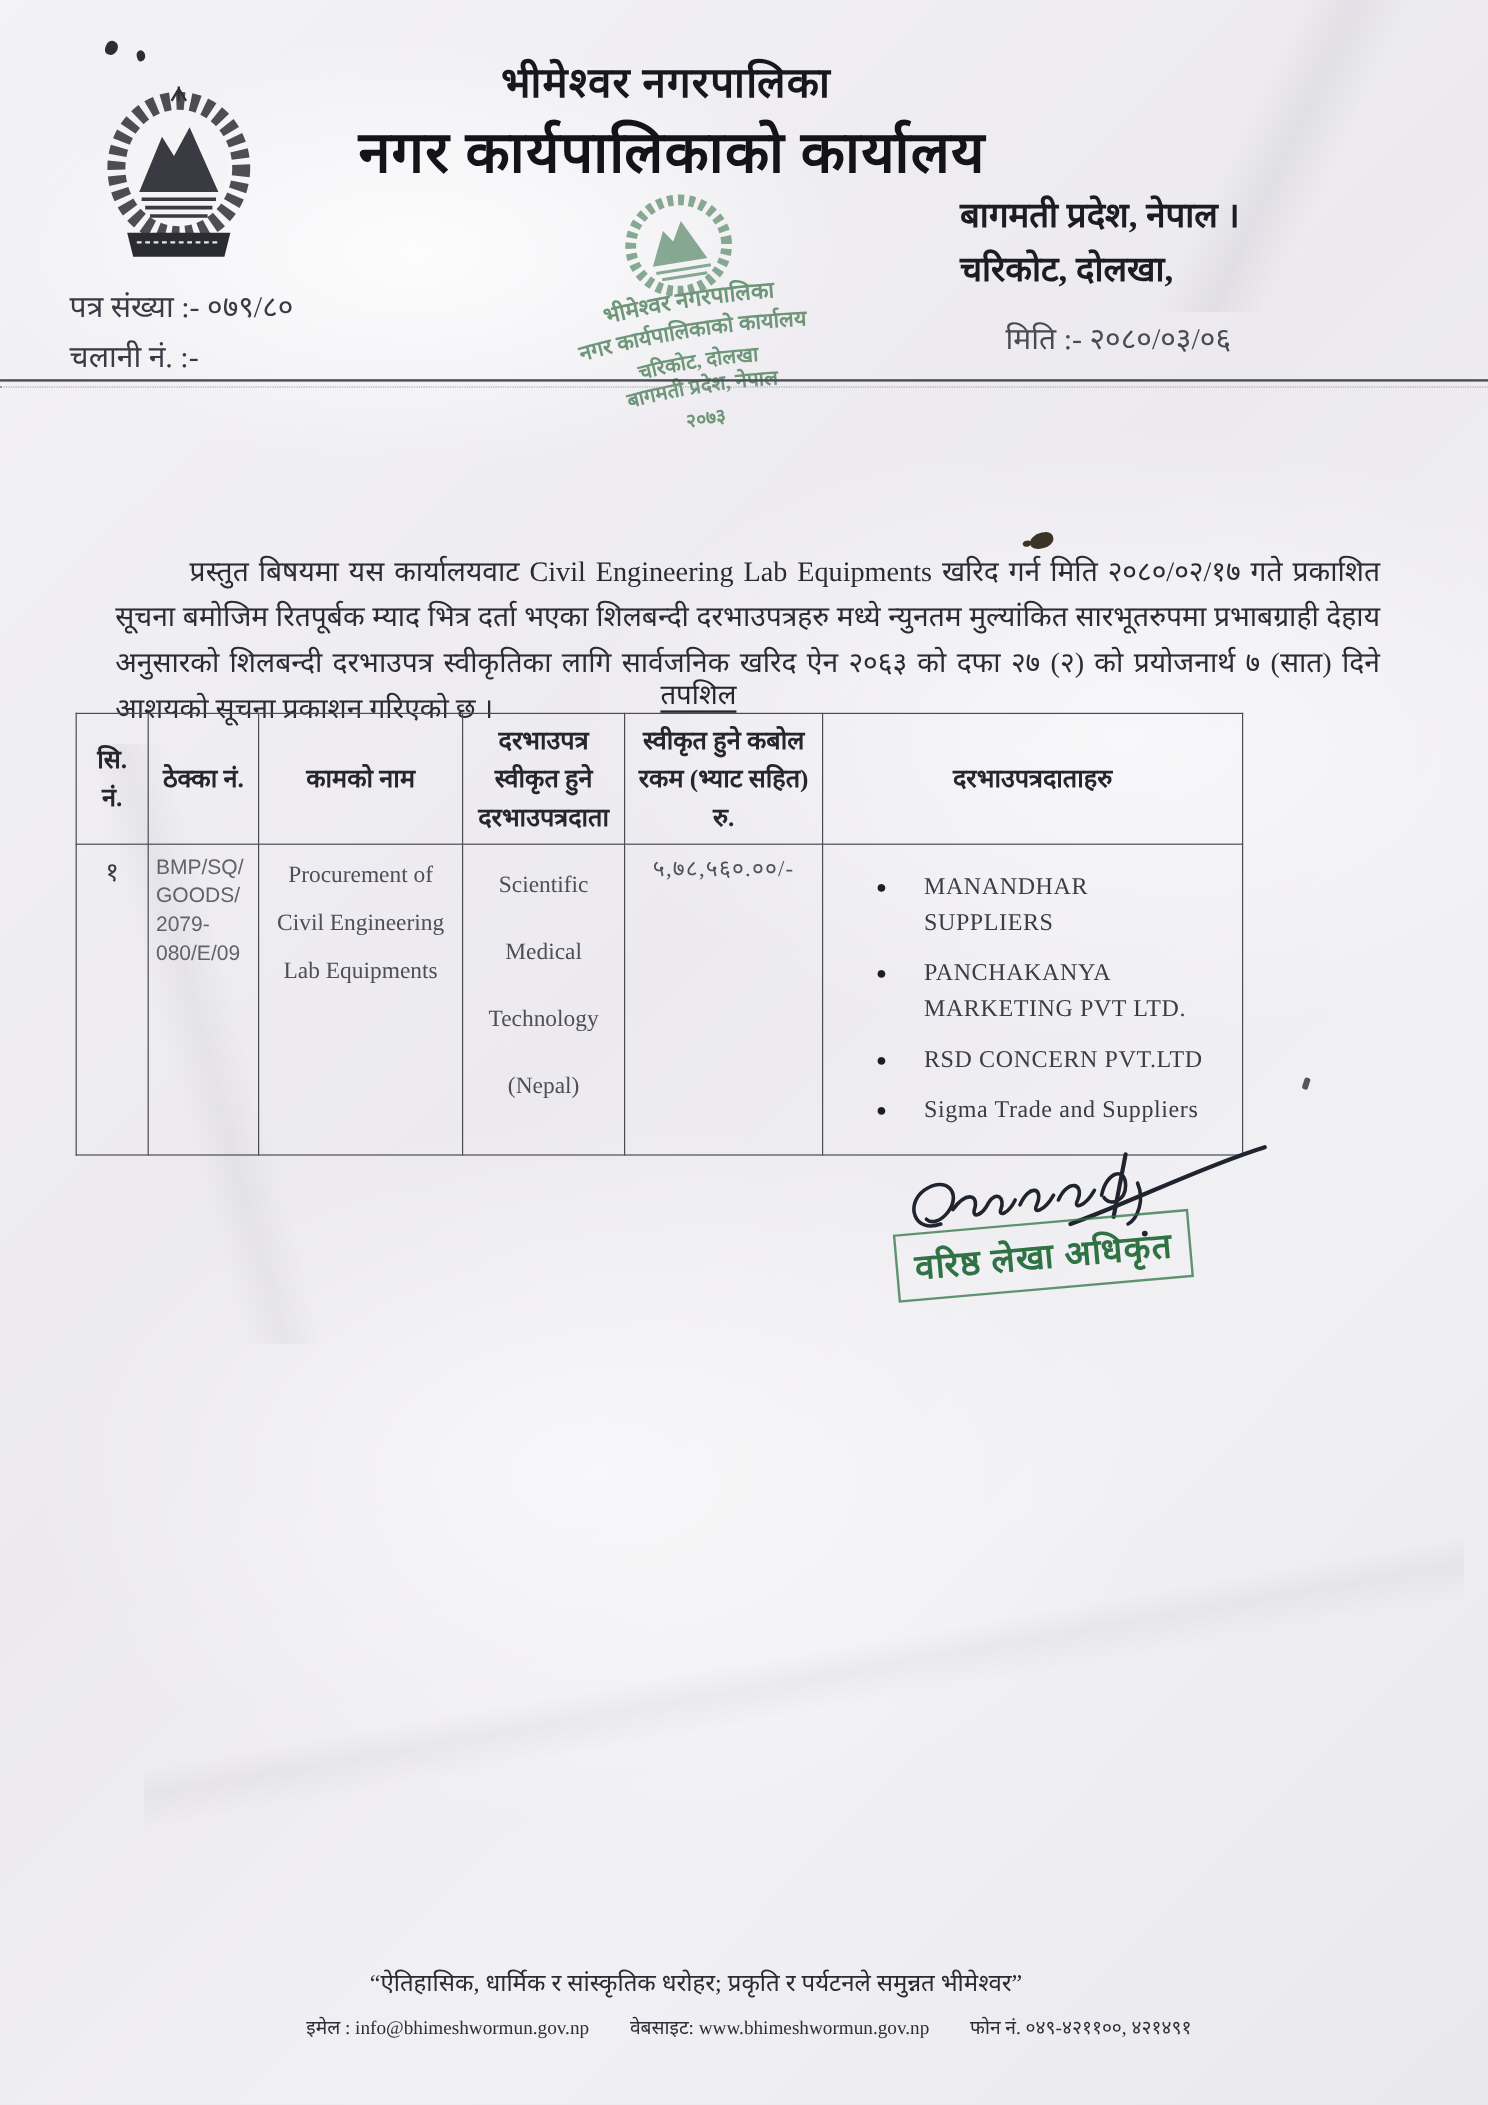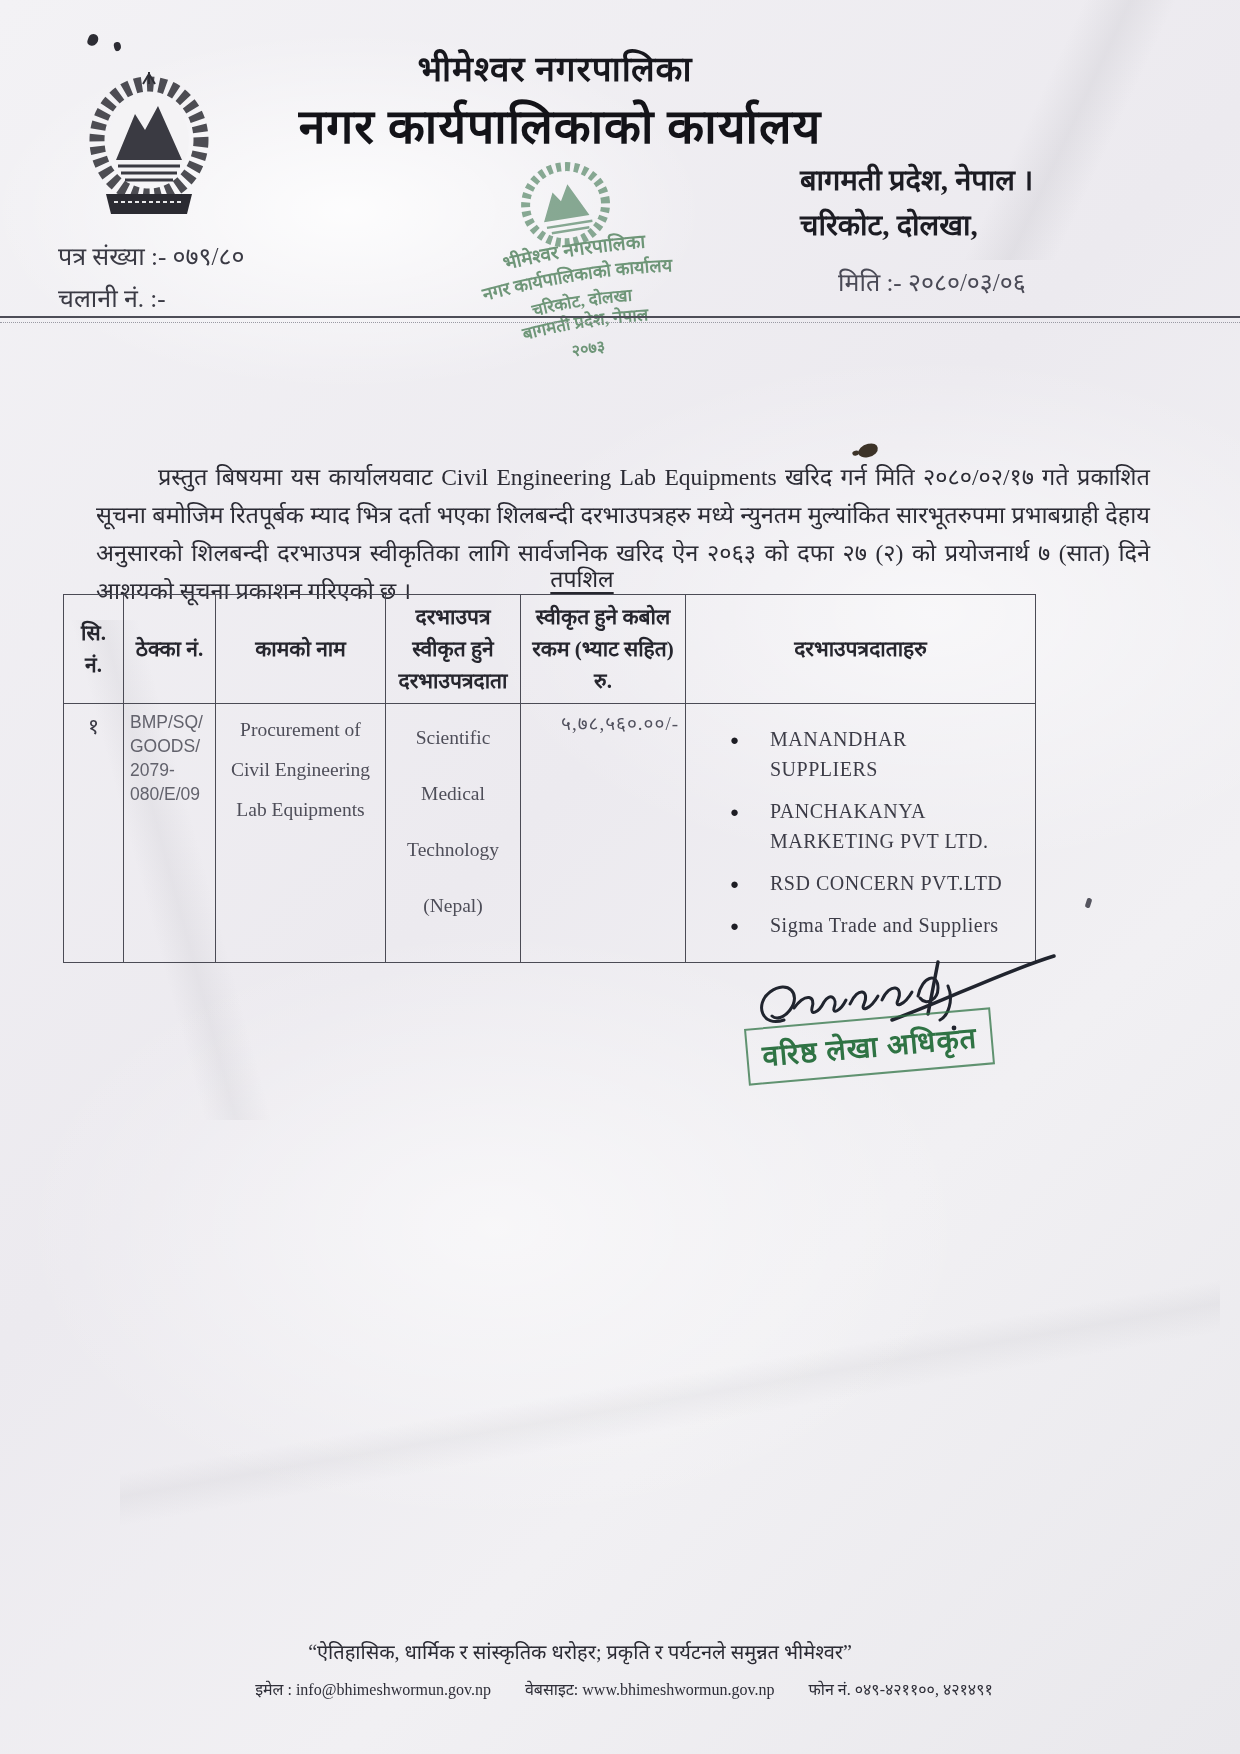--- a/index.html
+++ b/index.html
@@ -57,21 +57,21 @@
     border-collapse:collapse;table-layout:fixed;border-radius:17px;}
   table.notice th,table.notice td{border:1.6px solid #4b4b55;vertical-align:top;
     padding:6px 6px;}
   table.notice th{font-size:21px;font-weight:bold;color:#26262e;text-align:center;
     height:86px;vertical-align:middle;line-height:32px;}
   td.sn-cell{font-size:22px;text-align:center;padding-top:32px;color:#3a3a45;}
   td.contract-cell{font-family:"Liberation Sans","DejaVu Sans",sans-serif;
     font-size:17.5px;color:#62626c;line-height:24px;padding-top:16px;padding-left:10px;}
   td.work-cell{font-size:19.5px;color:#4e4e59;text-align:center;line-height:40px;padding-top:10px;}
   td.bidder-cell{font-size:19.5px;color:#4e4e59;text-align:center;line-height:56px;padding-top:8px;}
-  td.amount-cell{font-size:19px;color:#51515e;text-align:right;padding-top:36px;
+  td.amount-cell{font-size:19px;color:#51515e;text-align:center;padding-top:36px;
     letter-spacing:1px;}
   td.bidders-cell{padding:0;}
   ul.bidders{list-style:none;margin:14px 0 0 0;padding:0;height:232px;
     display:flex;flex-direction:column;justify-content:space-between;padding-bottom:16px;box-sizing:border-box;}
   ul.bidders li{position:relative;padding-left:78px;padding-right:20px;
     font-size:20px;letter-spacing:.5px;color:#3c3c47;line-height:30px;max-width:250px;}
   ul.bidders li::before{content:"●";position:absolute;left:38px;top:1px;font-size:15px;color:#1d1d24;}
 
   
   .signature{position:absolute;left:742px;top:942px;width:330px;height:120px;}

